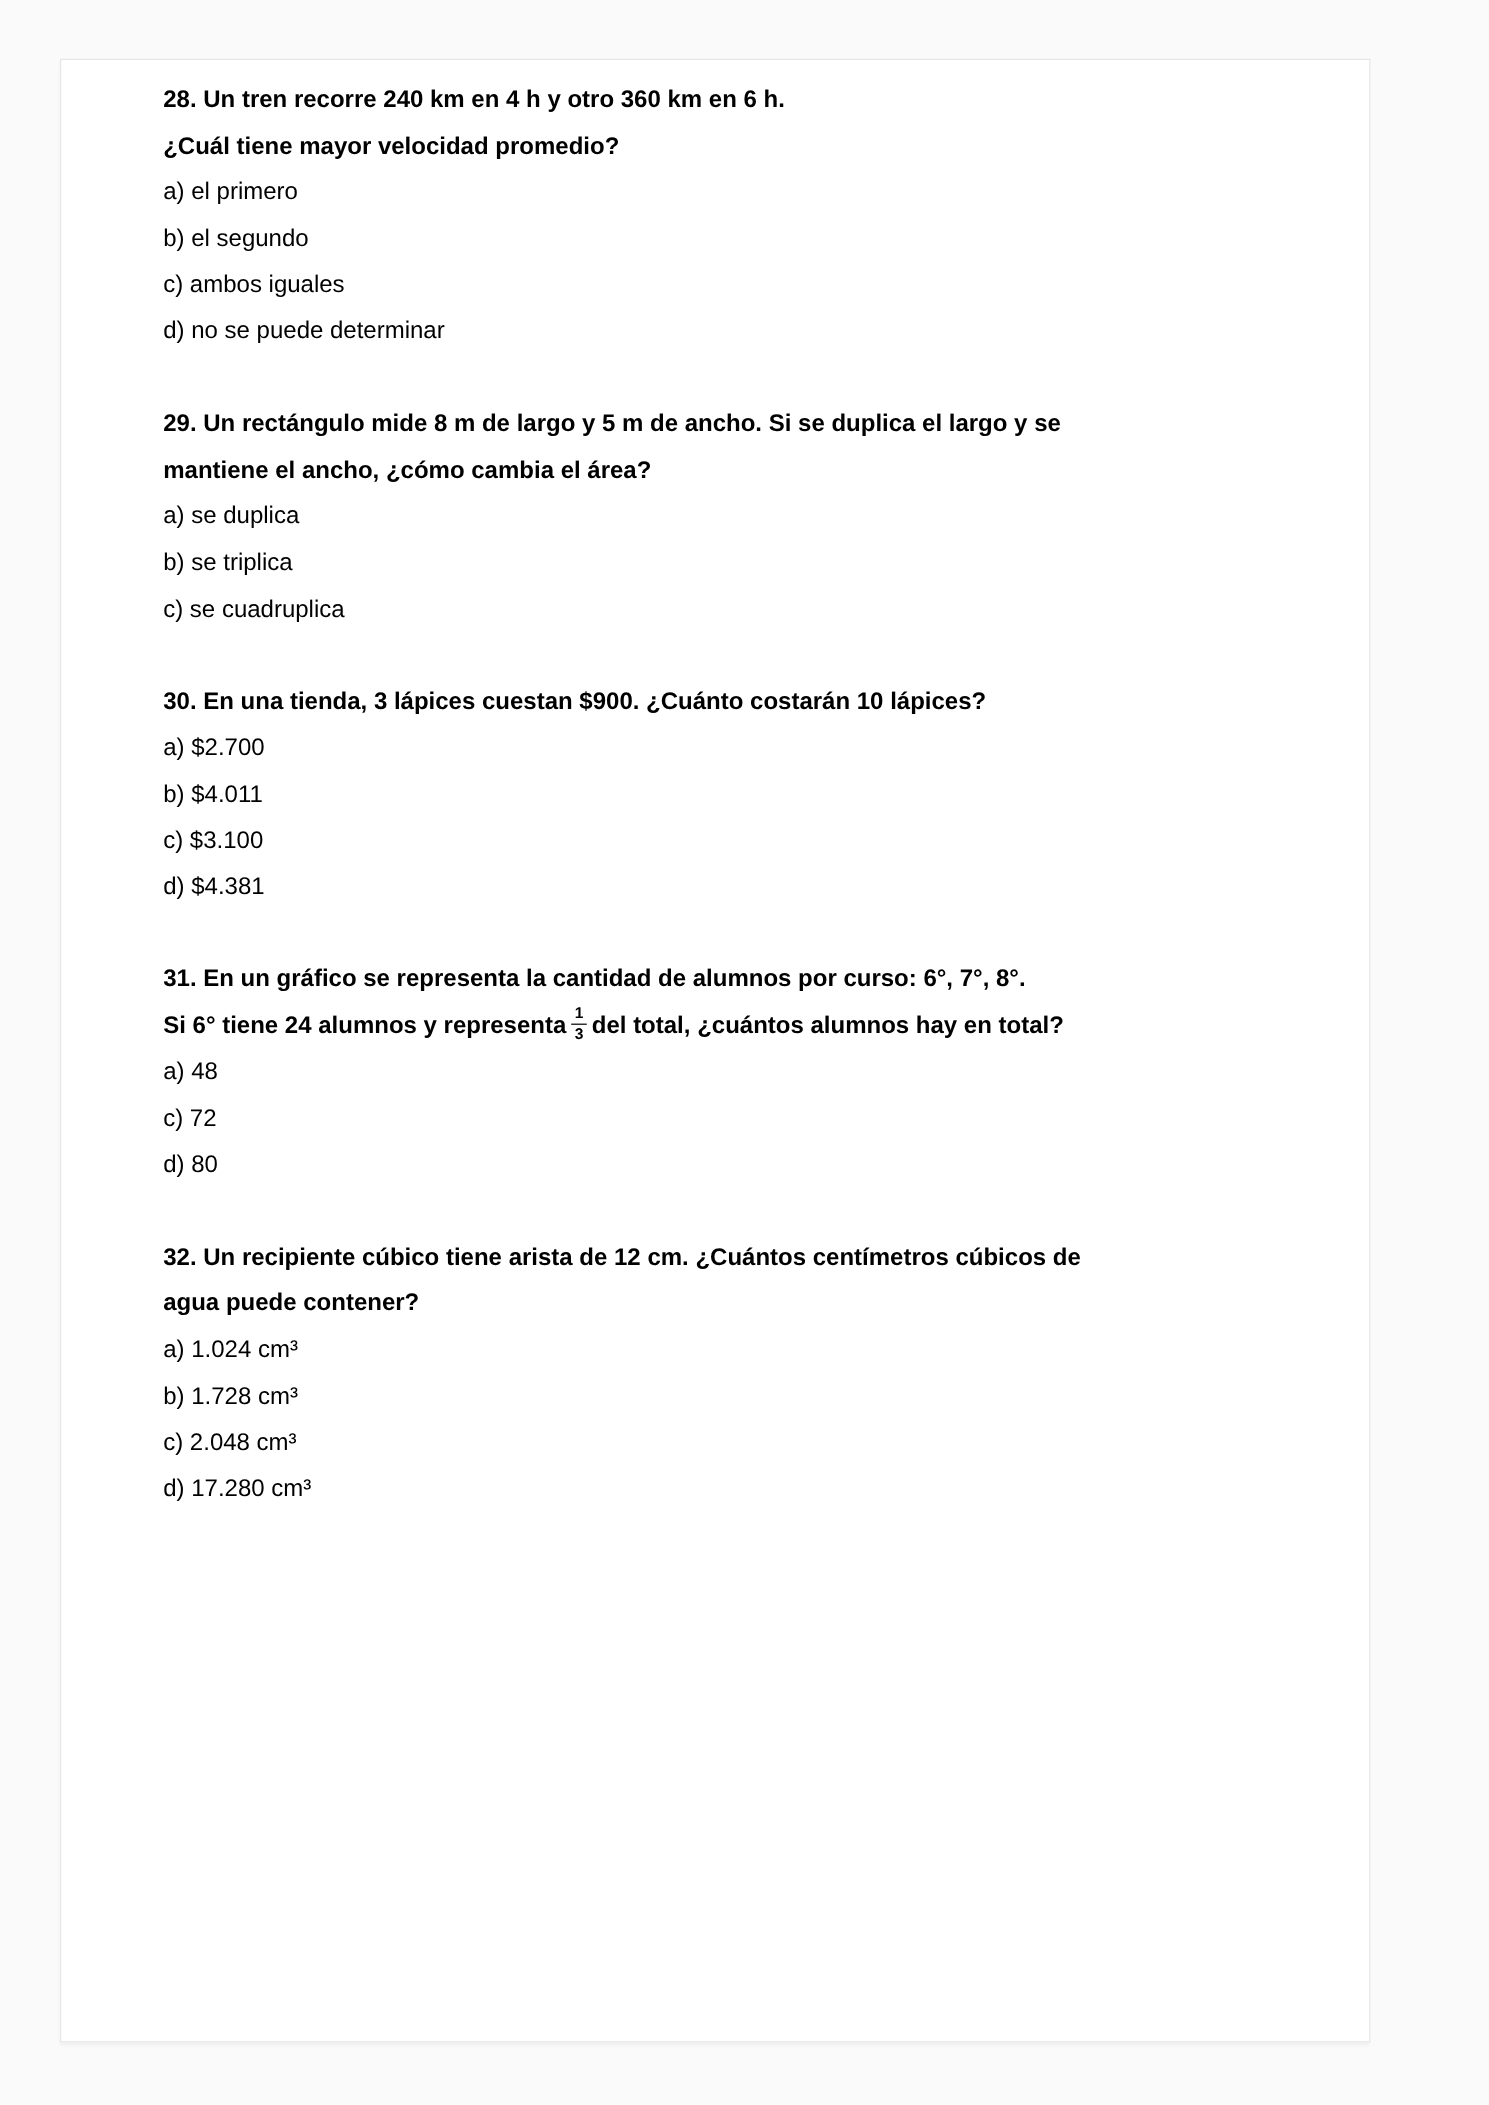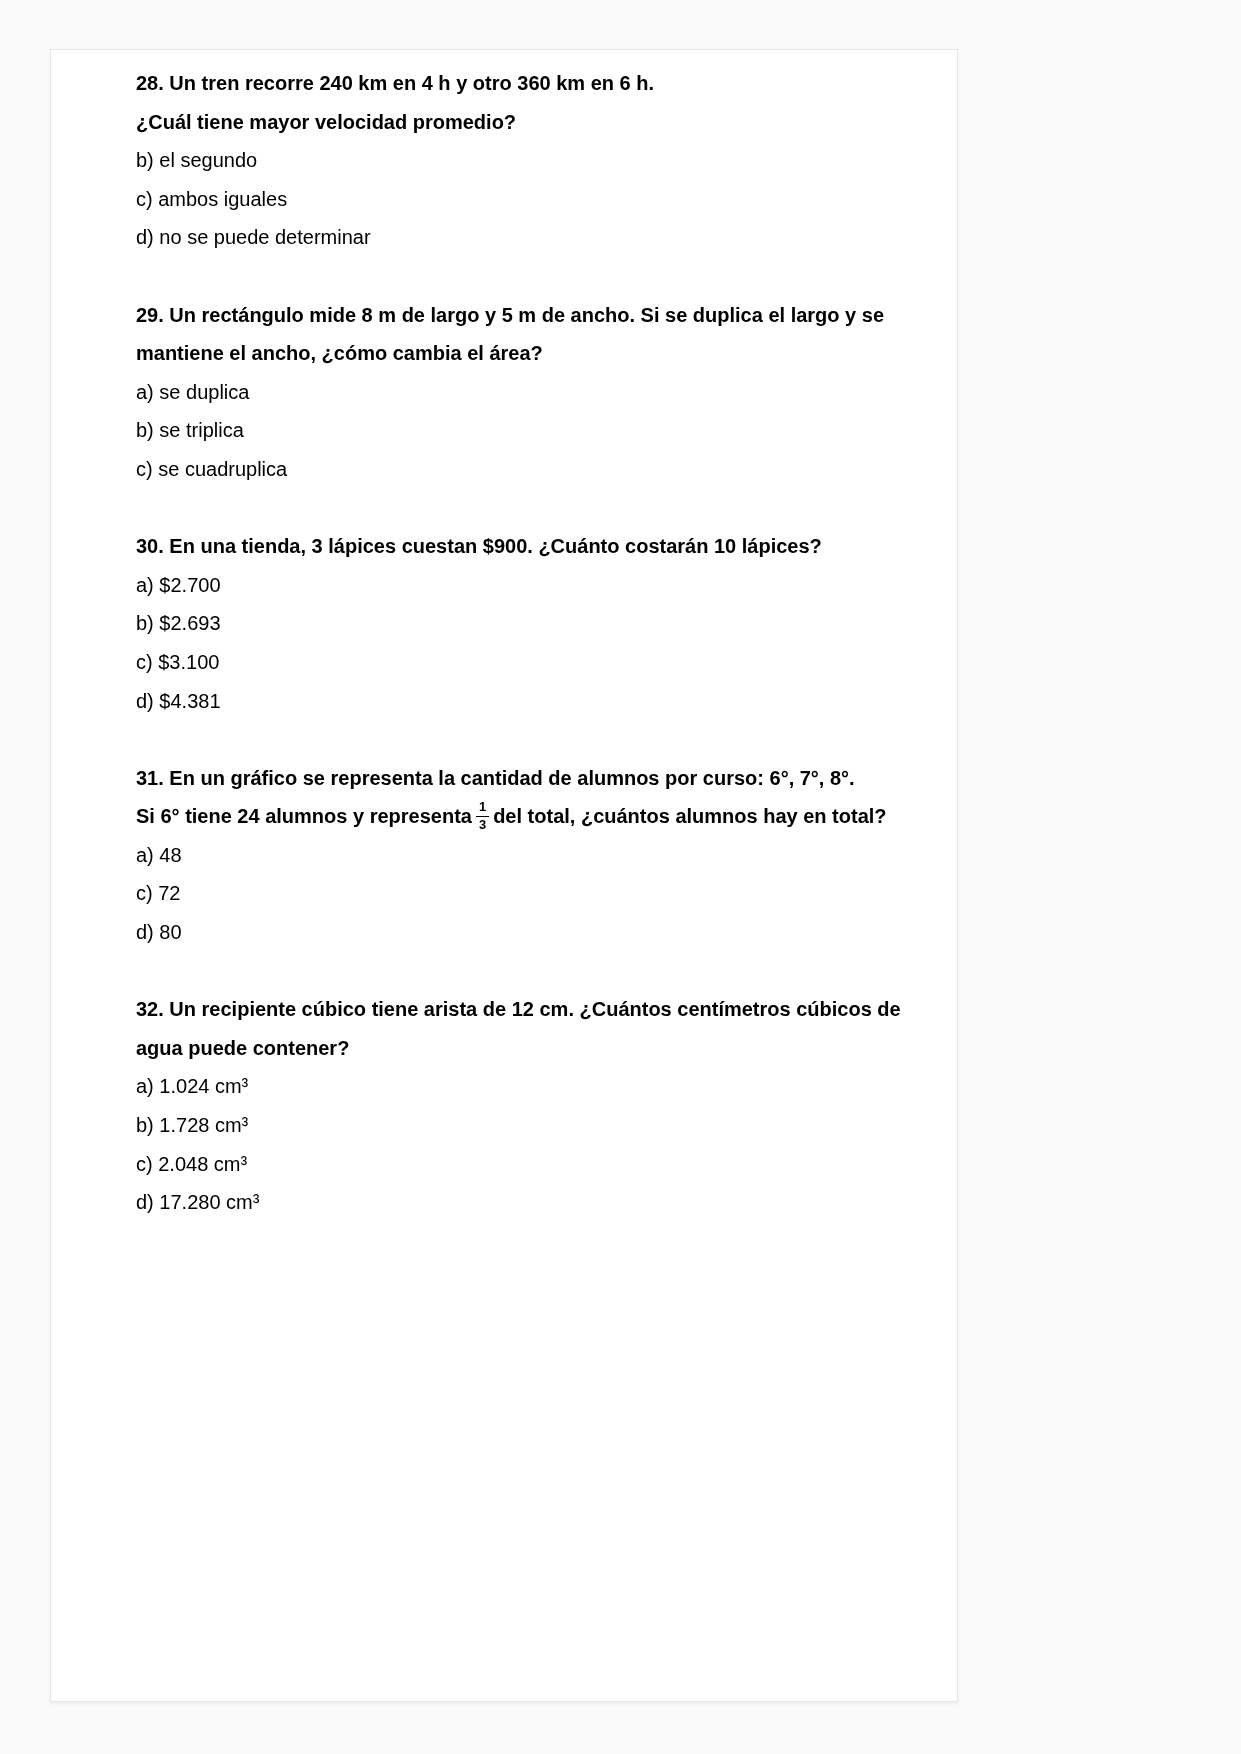--- a/index.html
+++ b/index.html
@@ -14,21 +14,21 @@
   .page {
     position: relative;
     width: 1241px;
     height: 1754px;
     overflow: hidden;
   }
   .sheet {
     position: absolute;
     left: 50px;
     top: 49px;
-    width: 908px;
+    width: 1092px;
     height: 1653px;
     background: #ffffff;
     border: 1px solid #e6e6e6;
     box-shadow: 0 2px 3px rgba(0,0,0,0.05);
     box-sizing: border-box;
   }
   .content {
     padding: 14px 55px 0 85px;
   }
   .question {
@@ -63,35 +63,36 @@
 </style>
 </head>
 <body>
 
 <div class="page">
   <div class="sheet">
     <div class="content" id="question-list">
         <div class="question">
           <div class="line title"><span>28. Un tren recorre 240 km en 4 h y otro 360 km en 6 h.</span></div>
           <div class="line title"><span>¿Cuál tiene mayor velocidad promedio?</span></div>
+          <div class="line option">a) el primero</div>
           <div class="line option">b) el segundo</div>
           <div class="line option">c) ambos iguales</div>
           <div class="line option">d) no se puede determinar</div>
         </div>
         <div class="question">
           <div class="line title"><span>29. Un rectángulo mide 8 m de largo y 5 m de ancho. Si se duplica el largo y se</span></div>
           <div class="line title"><span>mantiene el ancho, ¿cómo cambia el área?</span></div>
           <div class="line option">a) se duplica</div>
           <div class="line option">b) se triplica</div>
           <div class="line option">c) se cuadruplica</div>
         </div>
         <div class="question">
           <div class="line title"><span>30. En una tienda, 3 lápices cuestan $900. ¿Cuánto costarán 10 lápices?</span></div>
           <div class="line option">a) $2.700</div>
-          <div class="line option">b) $2.693</div>
+          <div class="line option">b) $4.011</div>
           <div class="line option">c) $3.100</div>
           <div class="line option">d) $4.381</div>
         </div>
         <div class="question">
           <div class="line title"><span>31. En un gráfico se representa la cantidad de alumnos por curso: 6°, 7°, 8°.</span></div>
           <div class="line title"><span>Si 6° tiene 24 alumnos y representa</span><span class="frac">
               <span class="num">1</span>
               <span class="den">3</span>
             </span><span>del total, ¿cuántos alumnos hay en total?</span></div>
           <div class="line option">a) 48</div>

